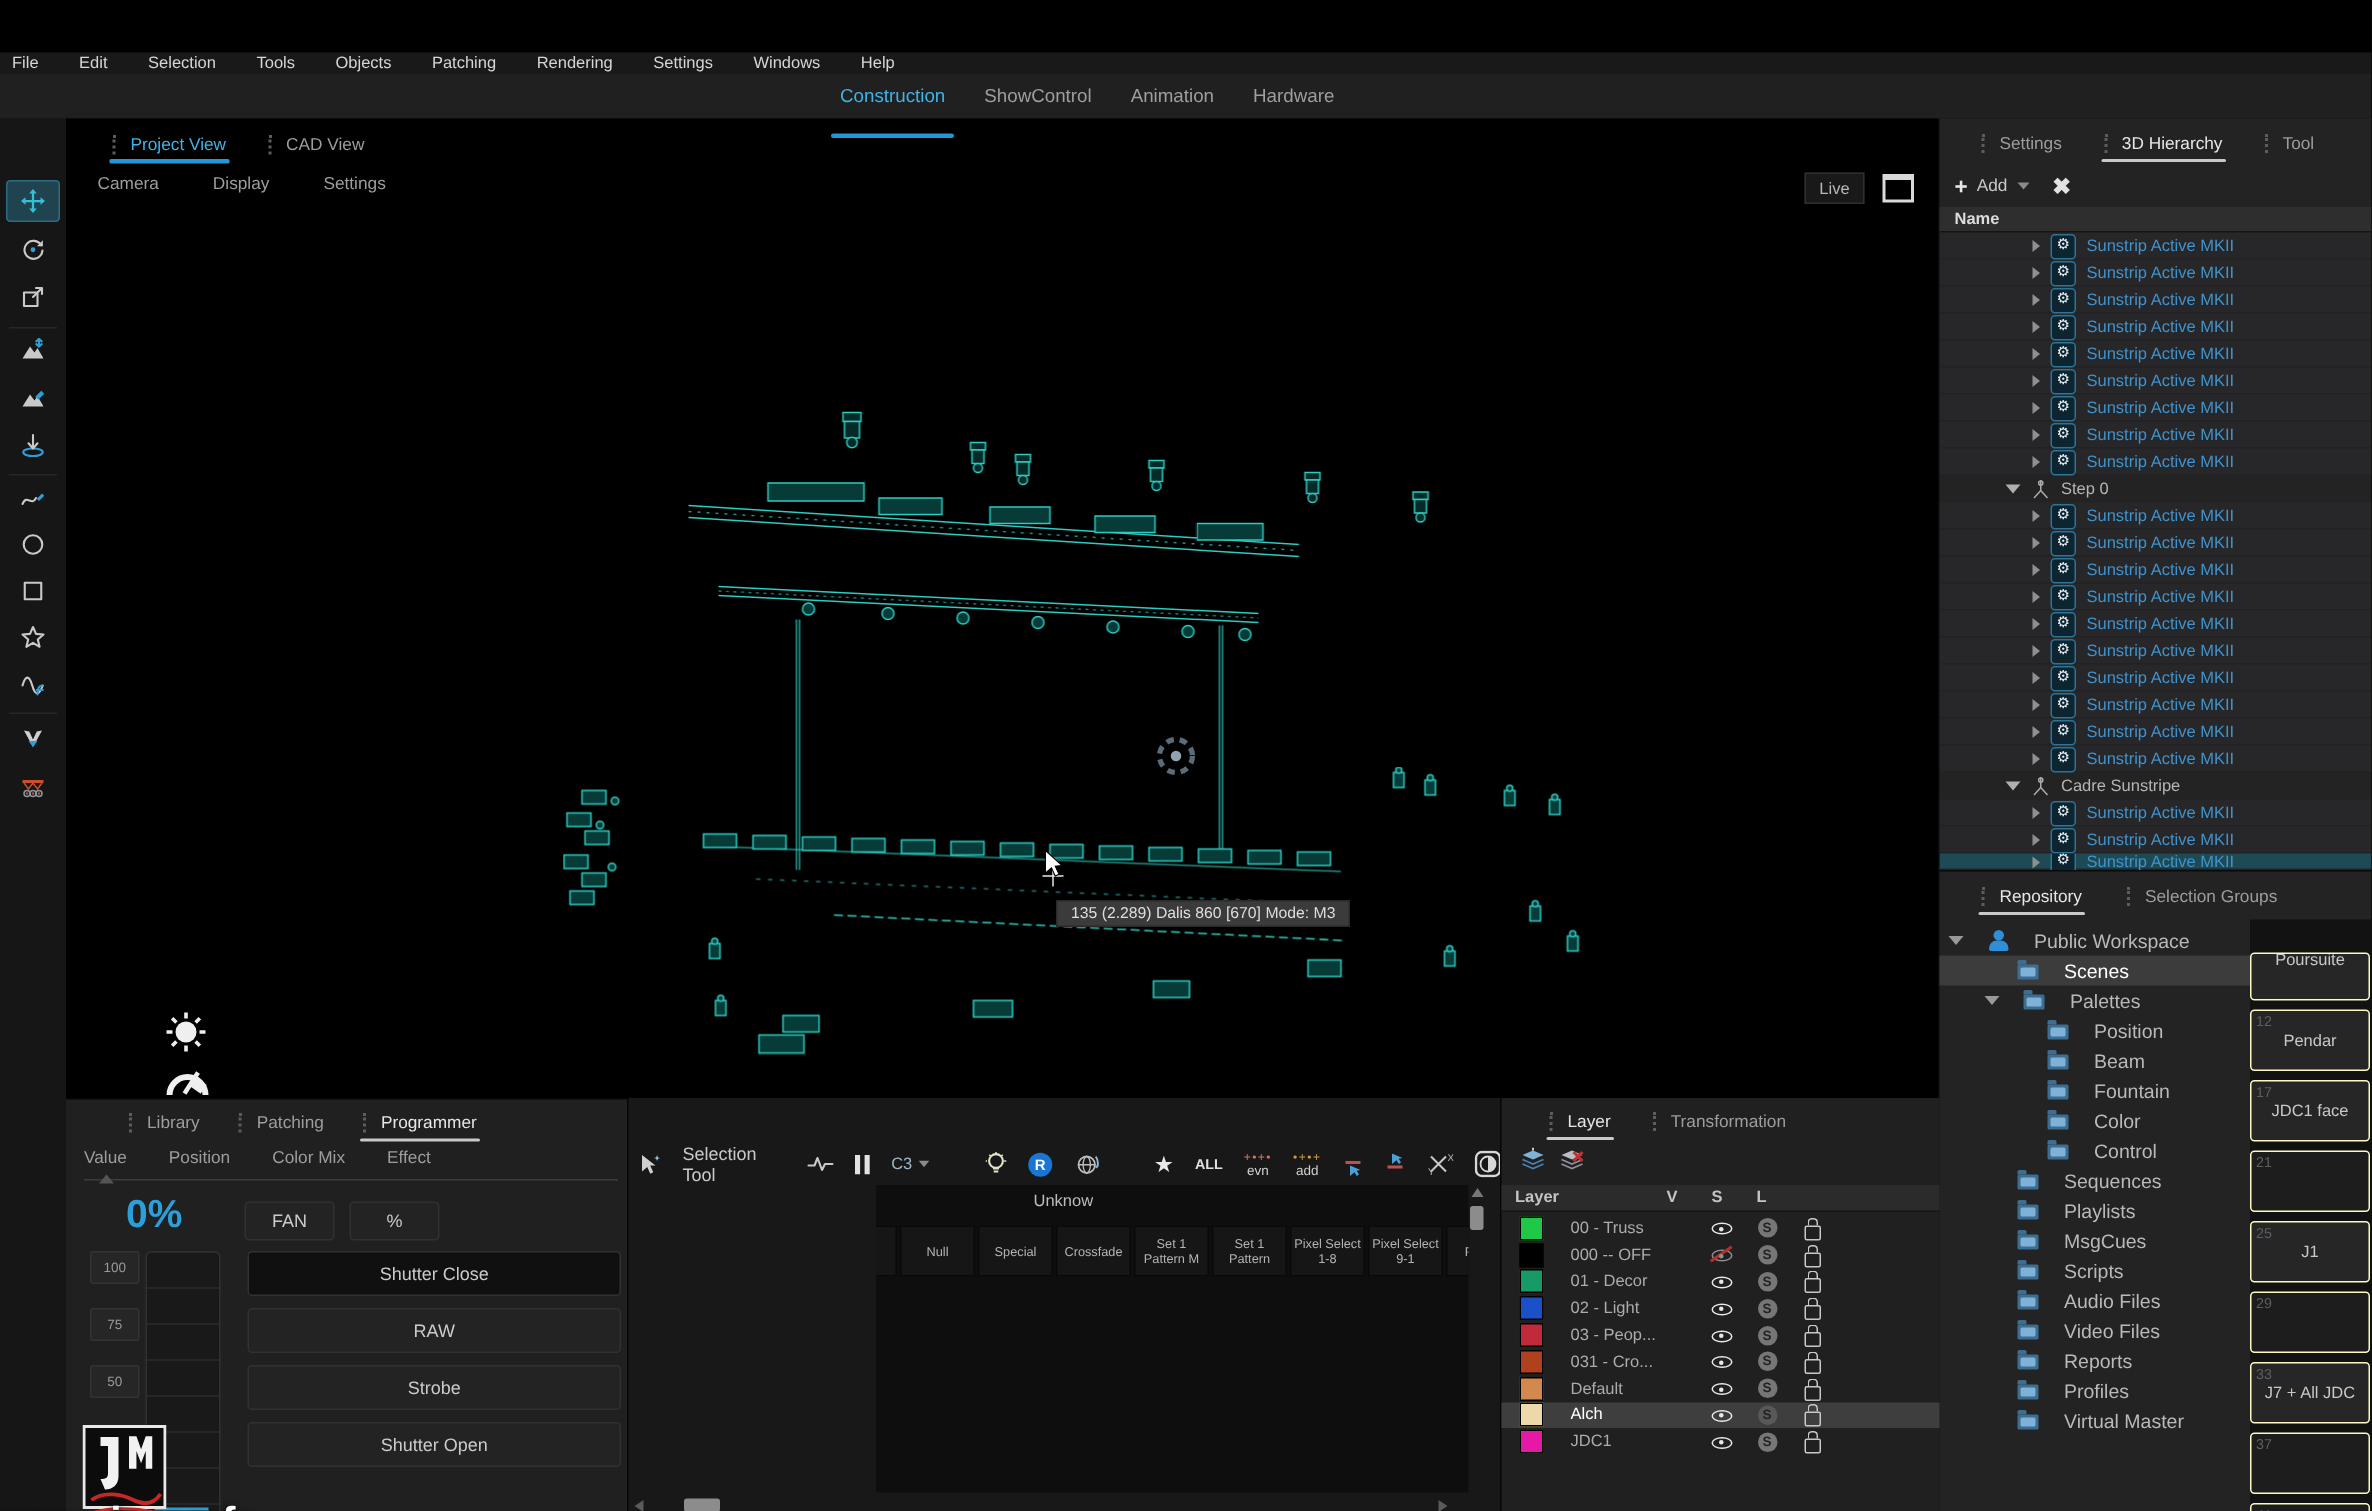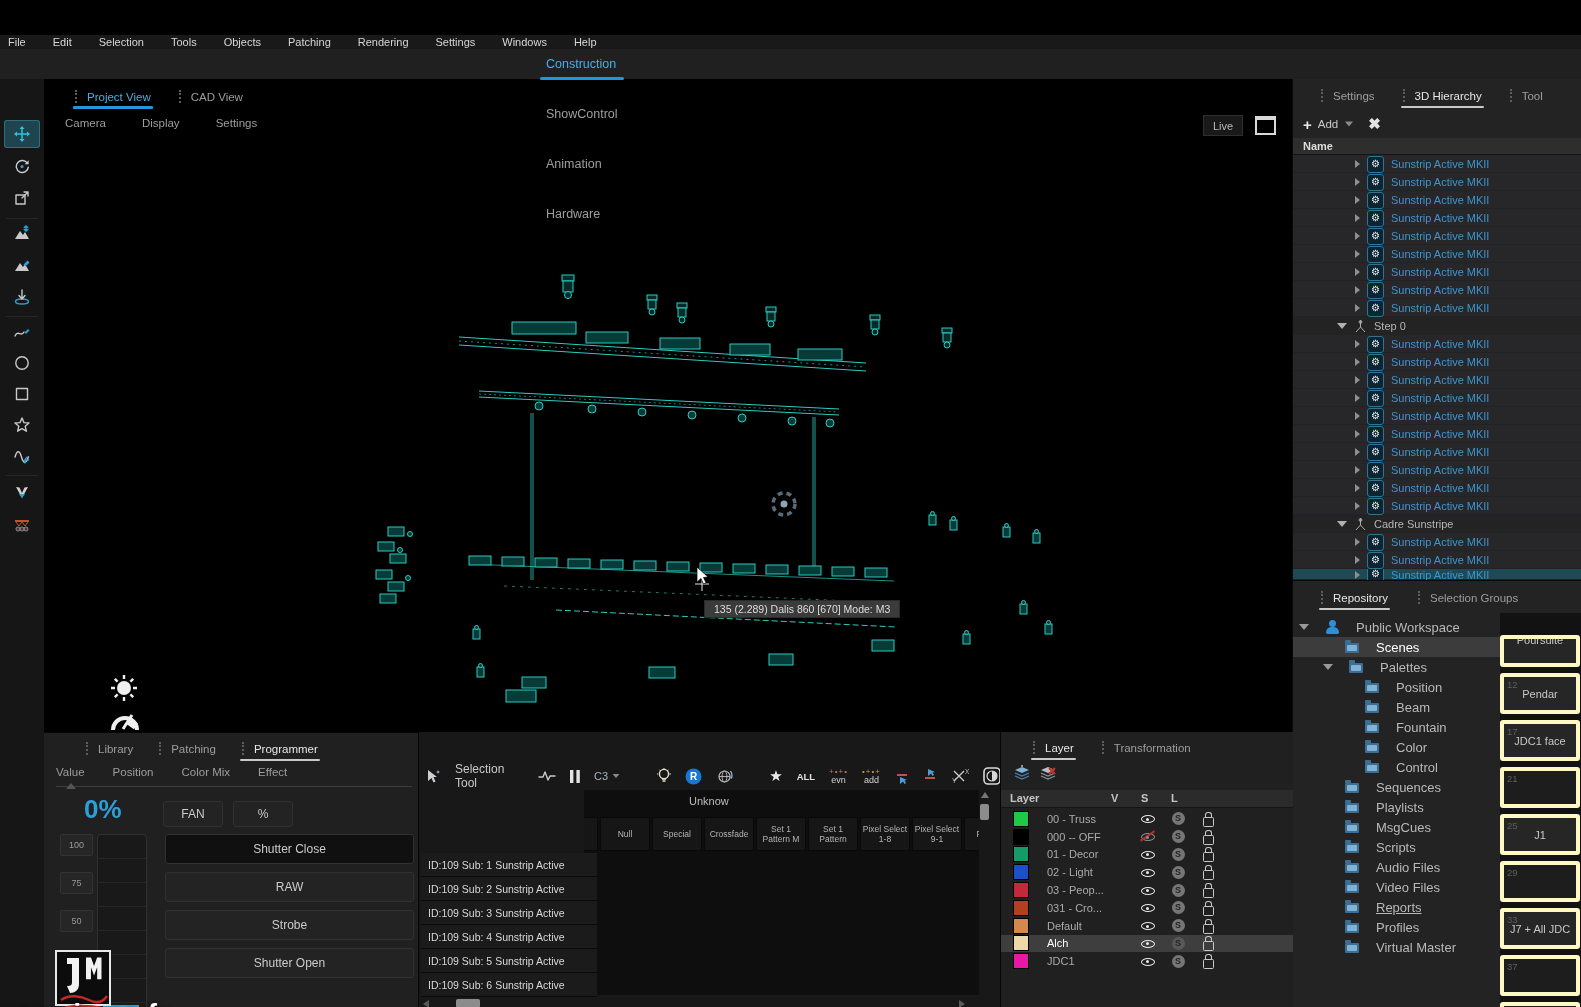--- a/index.html
+++ b/index.html
@@ -67,21 +67,21 @@
   .arw.none{visibility:hidden;}
   .folder{width:14px;height:10px;background:#3c6e92;border-radius:1px;position:relative;flex:none;margin-top:2px;}
   .folder::before{content:"";position:absolute;top:-3px;left:0;width:6px;height:3px;background:#3c6e92;border-radius:1px 1px 0 0;}
   .folder::after{content:"";position:absolute;left:2px;top:2px;width:10px;height:6px;background:#7fb2d6;border-radius:1px;}
   .usericon{width:14px;height:14px;position:relative;flex:none;}
   .usericon::before{content:"";position:absolute;left:4px;top:0;width:7px;height:7px;border-radius:50%;background:#2f8fd6;}
   .usericon::after{content:"";position:absolute;left:1px;top:7px;width:13px;height:7px;border-radius:6px 6px 2px 2px;background:#2f8fd6;}
 
   
   #executors{left:1500px;top:578px;width:81px;height:429px;background:#121212;display:flex;flex-direction:column;gap:6px;}
-  .exbtn{position:relative;width:80px;height:41px;background:#262626;border:4px solid #fef9c3;border-radius:3px;
+  .exbtn{position:relative;width:80px;height:41px;background:#262626;border:1px solid #fef9c3;border-radius:3px;
          flex:none;box-sizing:border-box;}
   .exbtn.empty{background:#1d1d1d;}
   .exbtn .num{position:absolute;left:3px;top:2px;font-size:9.5px;color:#5e5e5e;}
   .exbtn .elabel{position:absolute;left:0;right:0;top:0;bottom:0;display:flex;align-items:center;justify-content:center;
                  font-size:11px;color:#c8c8c8;white-space:nowrap;}
   .exbtn.cut-top{height:32px;margin-top:22px;overflow:hidden;}
   .exbtn.cut-top .elabel{top:-22px;}
 
   
   #programmer{left:44px;top:697px;width:374px;height:310px;background:#202020;border-top:1px solid #060606;}
@@ -152,21 +152,21 @@
       <span class="menu-item">Tools</span>
       <span class="menu-item">Objects</span>
       <span class="menu-item">Patching</span>
       <span class="menu-item">Rendering</span>
       <span class="menu-item">Settings</span>
       <span class="menu-item">Windows</span>
       <span class="menu-item">Help</span>
     </div>
 
   <div id="maintabs" class="abs"></div>
-  <div class="abs" style="left:542px;top:14px;height:30px;display:flex;gap:32px;z-index:5;flex-direction:column;">
+  <div class="abs" style="left:556px;top:14px;height:30px;display:flex;gap:18px;z-index:5;">
 
   <div class="mtab active" style="position:relative;top:6px;"><span>Construction</span></div>
       <div class="mtab" style="position:relative;top:6px;"><span>ShowControl</span></div>
       <div class="mtab" style="position:relative;top:6px;"><span>Animation</span></div>
       <div class="mtab" style="position:relative;top:6px;"><span>Hardware</span></div>
     </div>
 
   <div id="lefttoolbar" class="abs">
     <div class="ltool active" style="top:41px;">
       <svg width="16" height="16">
@@ -802,21 +802,21 @@
         </div>
 
         <div class="trow" style="padding-left: 26px;">
           <span class="arw none">
             <span class="tri-d"></span>
           </span>
           <span class="folder"></span>
           <span>Video Files</span>
         </div>
 
-        <div class="trow" style="padding-left: 26px; text-decoration: underline;">
+        <div class="trow" style="padding-left: 26px;">
           <span class="arw none">
             <span class="tri-d"></span>
           </span>
           <span class="folder"></span>
           <span>Reports</span>
         </div>
 
         <div class="trow" style="padding-left: 26px;">
           <span class="arw none">
             <span class="tri-d"></span>
@@ -1029,29 +1029,20 @@
           <div class="pcell">Special</div>
           <div class="pcell">Crossfade</div>
           <div class="pcell">Set 1 Pattern M</div>
           <div class="pcell">Set 1 Pattern</div>
           <div class="pcell">Pixel Select 1-8</div>
           <div class="pcell">Pixel Select 9-1</div>
           <div class="pcell">P Sele</div>
         </div>
     </div>
 
-    <div style="position:absolute;left:2px;top:121px;width:176px;">
-
-    <div class="srow">ID:109  Sub: 1  Sunstrip Active</div>
-        <div class="srow">ID:109  Sub: 2  Sunstrip Active</div>
-        <div class="srow">ID:109  Sub: 3  Sunstrip Active</div>
-        <div class="srow">ID:109  Sub: 4  Sunstrip Active</div>
-        <div class="srow">ID:109  Sub: 5  Sunstrip Active</div>
-        <div class="srow">ID:109  Sub: 6  Sunstrip Active</div>
-      </div>
 
     <div class="hscroll">
       <span class="sarrow" style="left:2px;top:3px;border-top:4px solid transparent;border-bottom:4px solid transparent;border-right:6px solid #5a5a5a;"></span>
       <div class="scrollthumb" style="left:35px;top:2px;width:24px;height:9px;"></div>
       <span class="sarrow" style="right:14px;top:3px;border-top:4px solid transparent;border-bottom:4px solid transparent;border-left:6px solid #5a5a5a;"></span>
     </div>
     <div style="position:absolute;left:560px;top:60px;width:12px;height:203px;">
       <span class="sarrow" style="left:2px;top:0;border-left:4px solid transparent;border-right:4px solid transparent;border-bottom:6px solid #777;position:absolute;"></span>
       <div class="scrollthumb" style="left:1px;top:12px;width:9px;height:16px;"></div>
     </div>

